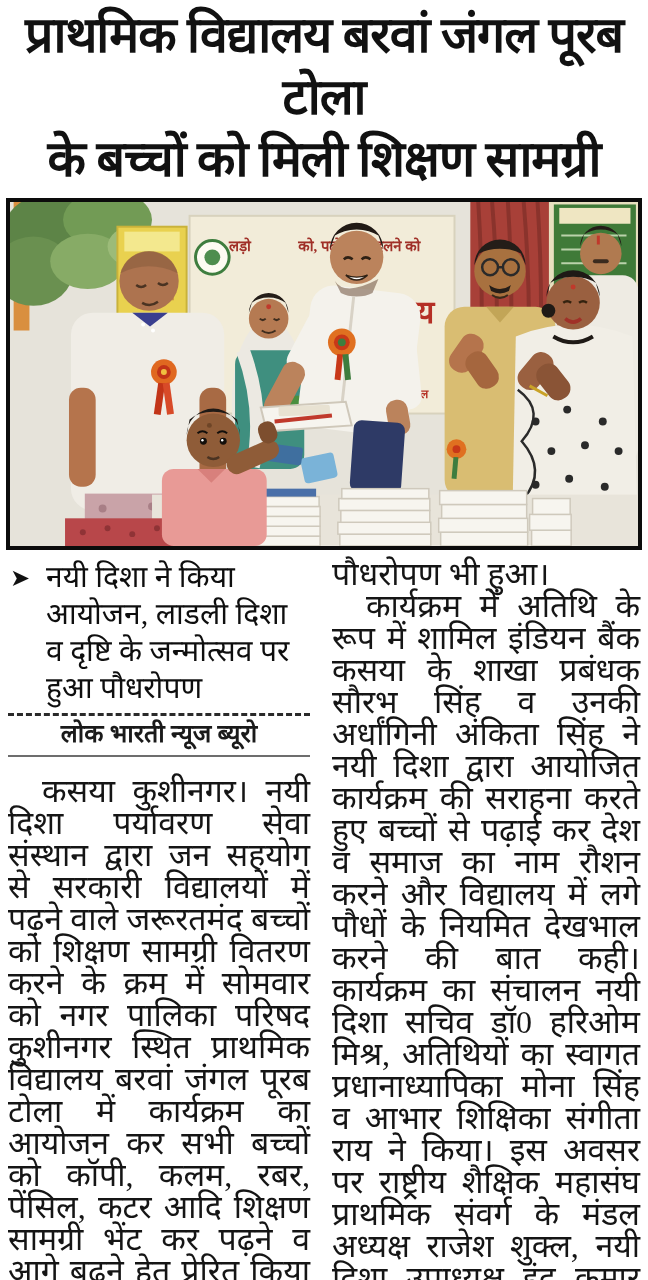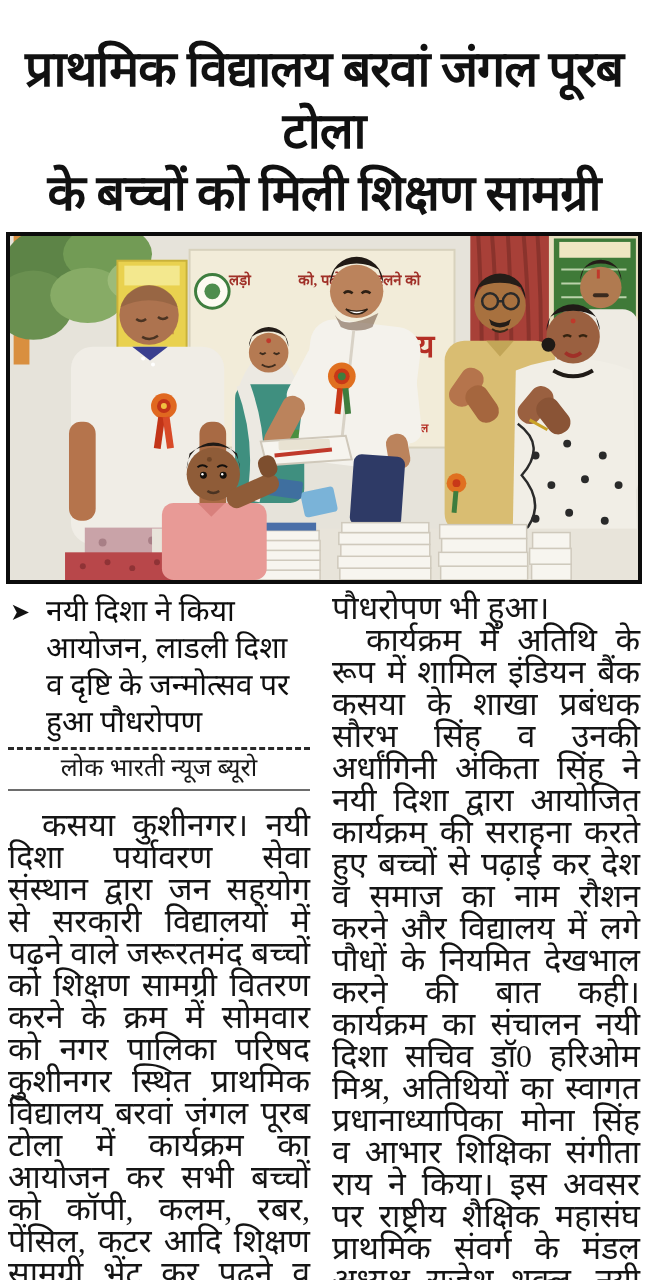--- a/index.html
+++ b/index.html
@@ -3,21 +3,21 @@
 <meta charset="utf-8">
 <style>
   html,body{margin:0;padding:0;}
   body{
     width:648px;height:1280px;
     background:#ffffff;
     font-family:"Liberation Serif","DejaVu Serif",serif;
     color:#141414;
     overflow:hidden;
   }
-  .page{width:648px;height:945px;position:relative;margin-top:34px;}
+  .page{width:648px;height:945px;position:relative;}
 
   
   .headline{
     padding-top:4px;
     text-align:center;
     font-weight:800;
     font-size:50px;
     line-height:62px;
     letter-spacing:-1px;
     color:#111;
@@ -55,21 +55,21 @@
     line-height:37px;
     color:#0e0e0e;
   }
   .dashed-rule{
     border:none;border-top:3px dashed #2a2a2a;
     margin:7px 0 3px 0;
   }
   .byline{
     text-align:center;
     font-size:25px;
-    font-weight:400;
+    font-weight:700;
     line-height:30px;
     color:#1a1a1a;
   }
   .solid-rule{
     border:none;border-top:2px solid #6d6d6d;
     margin:6px 0 0 0;
   }
 
   .body-text{
     font-size:32px;

